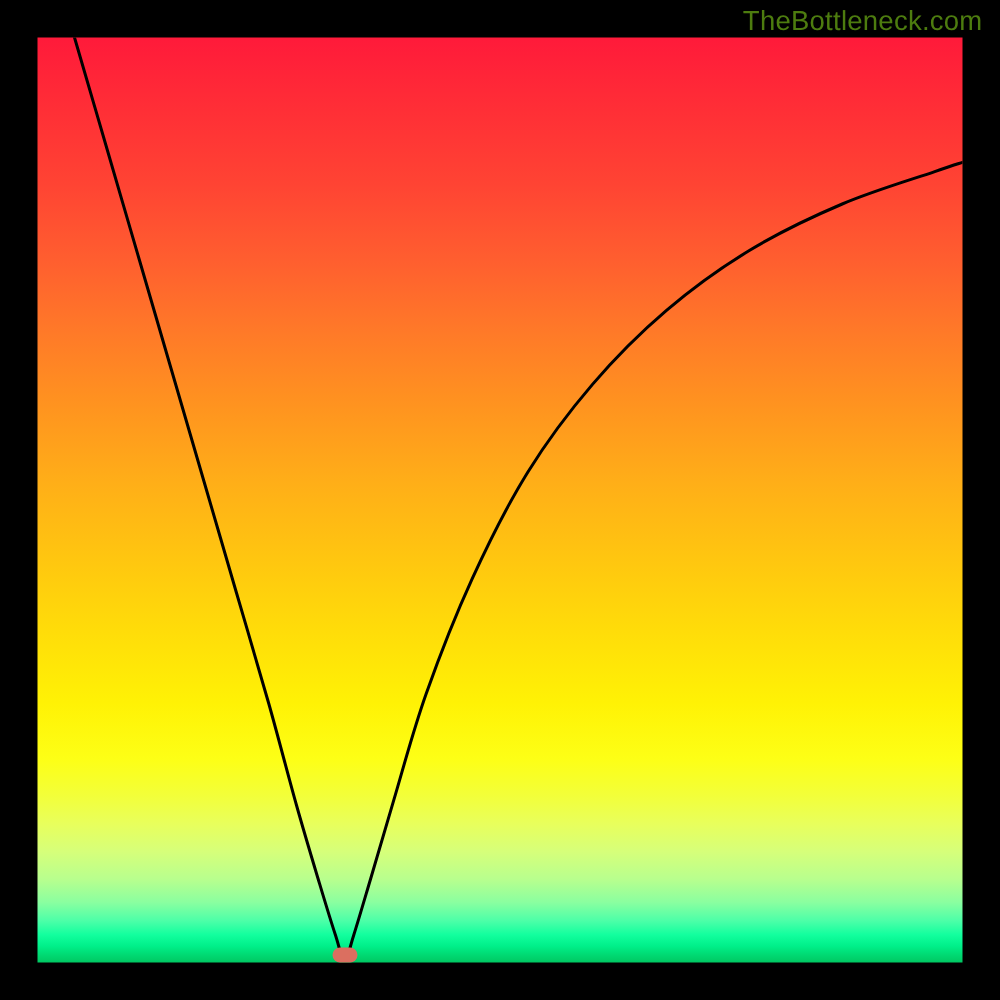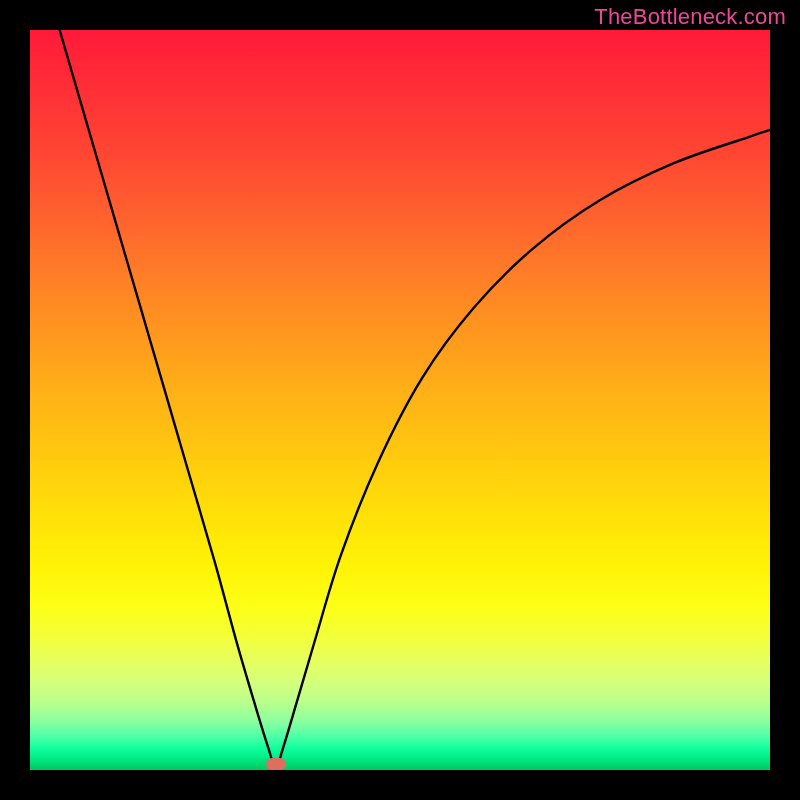--- a/index.html
+++ b/index.html
@@ -7,21 +7,21 @@
     width: 800px;
     height: 800px;
     background: #000;
     position: relative;
     font-family: Arial, Helvetica, sans-serif;
   }
   .watermark {
     position: absolute;
     top: 4px;
     right: 14px;
-    color: #ec4899;
+    color: #4d7c0f;
     font-size: 22px;
     font-weight: 400;
     z-index: 20;
     letter-spacing: 0.2px;
   }
   .plot {
     position: absolute;
     left: 30px;
     top: 30px;
     width: 740px;

